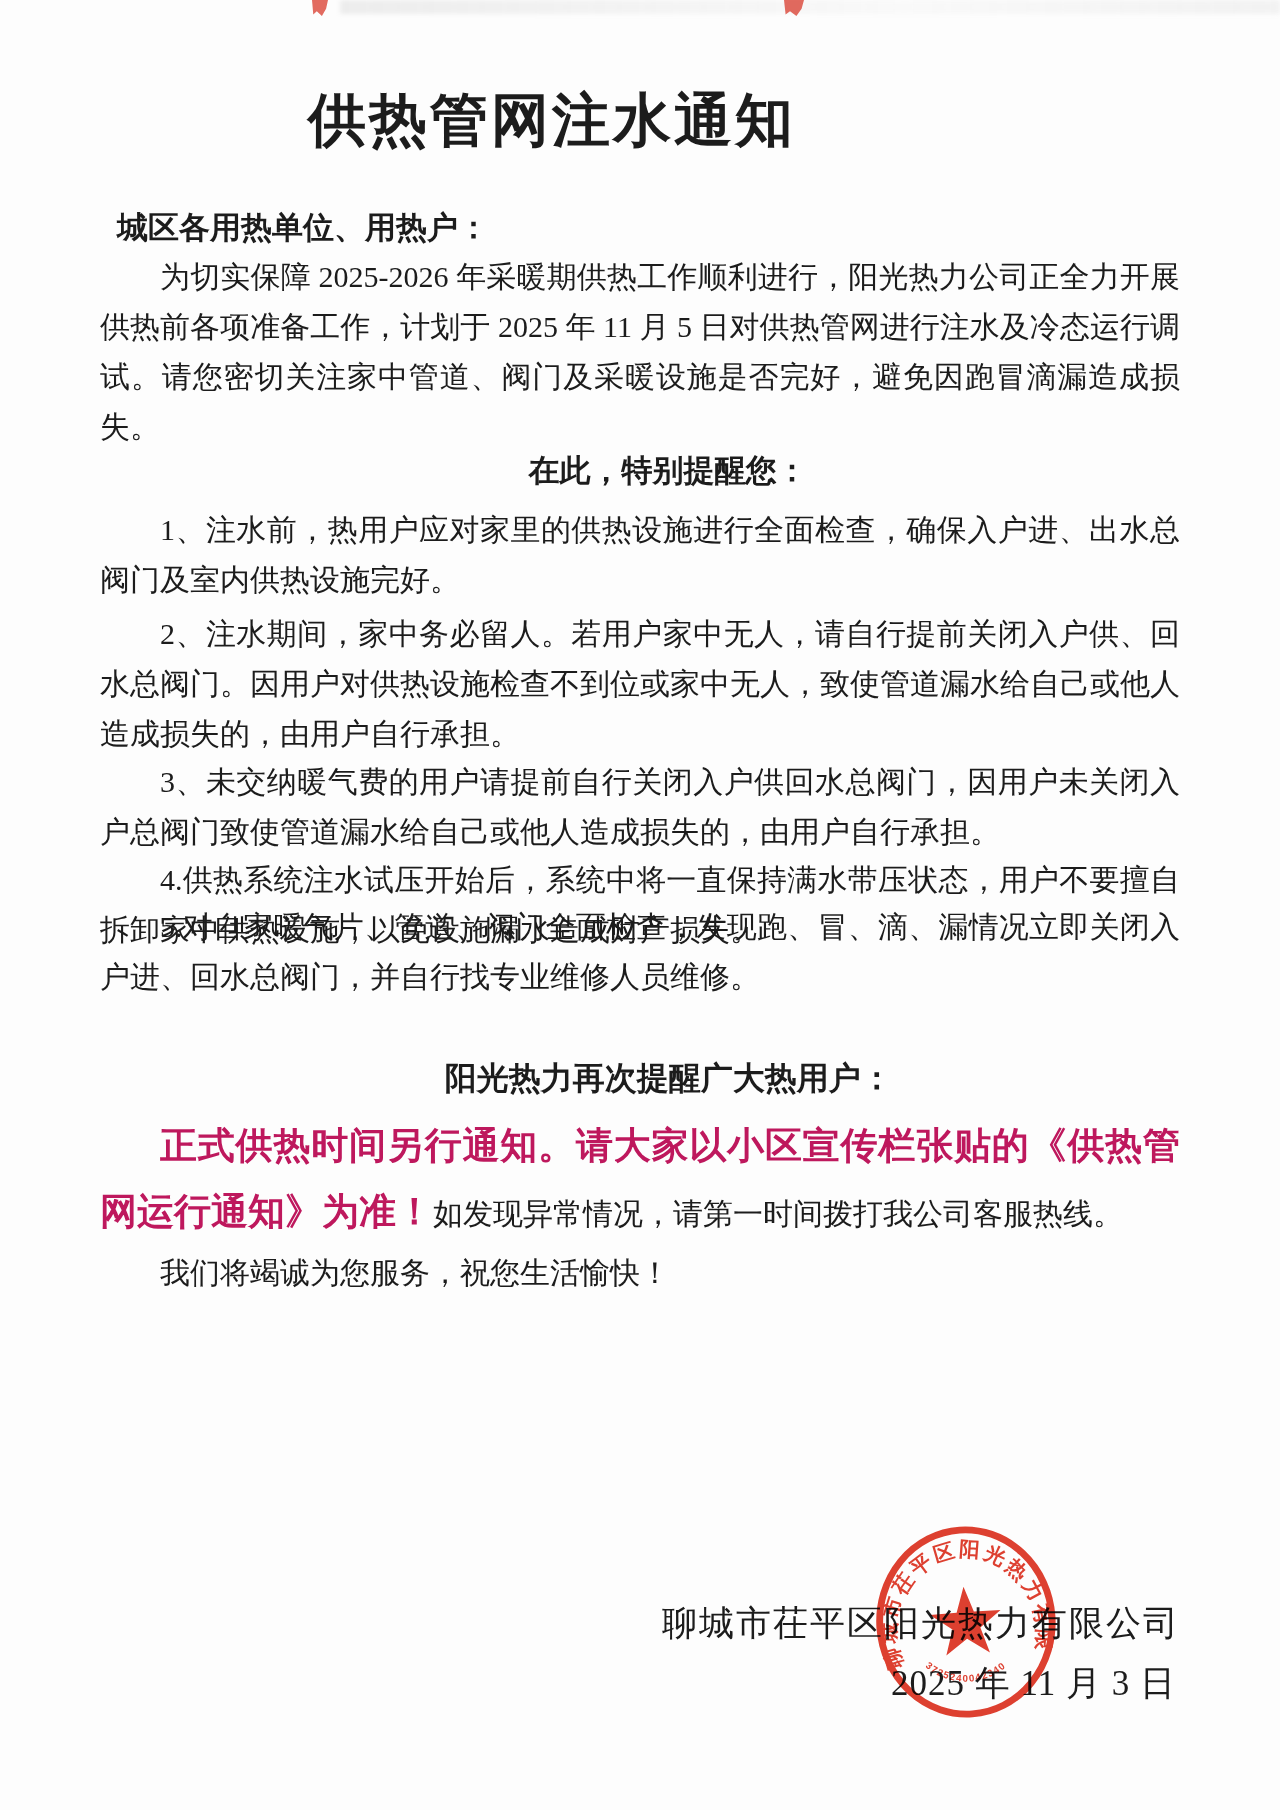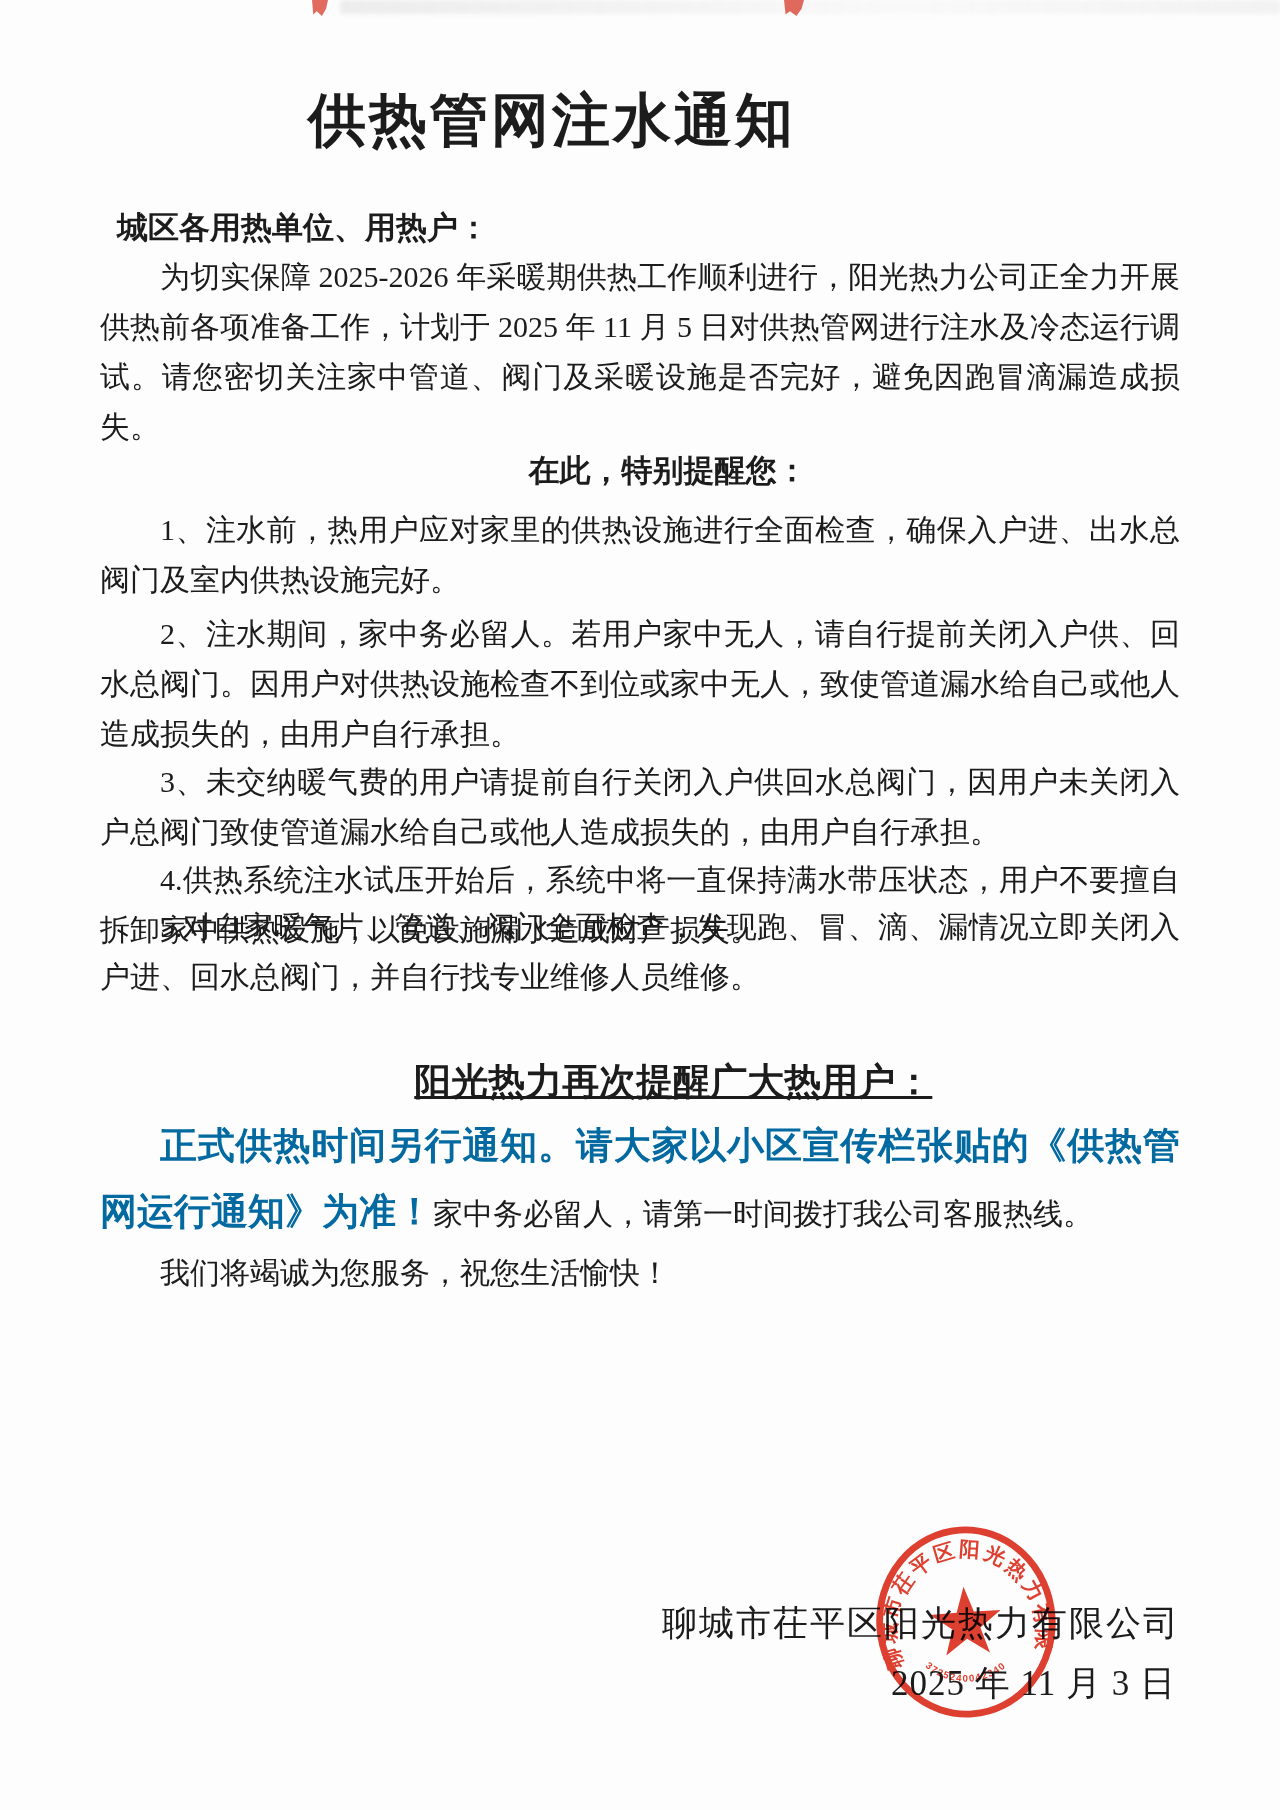--- a/index.html
+++ b/index.html
@@ -45,24 +45,24 @@
     position:absolute;left:100px;width:1080px;margin:0;
     font-family:"Liberation Sans", sans-serif;
     font-size:31px;font-weight:700;text-indent:1.8em;text-align:center;
   }
   .subhead.first{top:450px;}
   .item1{top:505px;}
   .item2{top:609px;}
   .item3{top:757px;}
   .item4{top:855px;}
   .item5{top:902px;}
-  .subhead.second{top:1057px;font-size:37px;text-decoration:underline;}
+  .subhead.second{top:1057px;font-size:32px;}
   .redpara{top:1114px;line-height:64px;}
   .red-strong{
-    color:#0369a1;
+    color:#be185d;
     font-weight:700;
     font-size:37px;
     font-family:"Liberation Serif", serif;
   }
   .redpara .tail{font-size:30px;color:#1c1c1c;}
   .closing{top:1248px;}
   .hotline{top:1300px;font-family:"Liberation Sans", sans-serif;font-size:30px;}
   .company{
     position:absolute;left:100px;right:100px;top:1600px;margin:0;
     text-align:right;font-size:35px;letter-spacing:2px;
@@ -97,21 +97,21 @@
   <p class="subhead first">在此，特别提醒您：</p>
 
   <p class="para item1">1、注水前，热用户应对家里的供热设施进行全面检查，确保入户进、出水总阀门及室内供热设施完好。</p>
   <p class="para item2">2、注水期间，家中务必留人。若用户家中无人，请自行提前关闭入户供、回水总阀门。因用户对供热设施检查不到位或家中无人，致使管道漏水给自己或他人造成损失的，由用户自行承担。</p>
   <p class="para item3">3、未交纳暖气费的用户请提前自行关闭入户供回水总阀门，因用户未关闭入户总阀门致使管道漏水给自己或他人造成损失的，由用户自行承担。</p>
   <p class="para item4">4.供热系统注水试压开始后，系统中将一直保持满水带压状态，用户不要擅自拆卸家中供热设施，以免设施漏水造成财产损失。</p>
   <p class="para item5">5.对自家暖气片、管道、阀门全面检查，发现跑、冒、滴、漏情况立即关闭入户进、回水总阀门，并自行找专业维修人员维修。</p>
 
   <p class="subhead second">阳光热力再次提醒广大热用户：</p>
 
-  <p class="para redpara"><span class="red-strong">正式供热时间另行通知。请大家以小区宣传栏张贴的《供热管网运行通知》为准！</span><span class="tail">家中务必留人，请第一时间拨打我公司客服热线。</span></p>
+  <p class="para redpara"><span class="red-strong">正式供热时间另行通知。请大家以小区宣传栏张贴的《供热管网运行通知》为准！</span><span class="tail">如发现异常情况，请第一时间拨打我公司客服热线。</span></p>
 
   <p class="para closing">我们将竭诚为您服务，祝您生活愉快！</p>
 
 
   <p class="company">聊城市茌平区阳光热力有限公司</p>
   <p class="datecol">2025 年 11 月 3 日</p>
 
   <svg class="seal" viewBox="0 0 200 210" aria-hidden="true">
     <ellipse cx="100" cy="104" rx="88" ry="94" fill="none" stroke="#dd2f1e" stroke-width="7"></ellipse>
     <path id="sealArc" d="M 34,146 A 72,78 0 1 1 166,146" fill="none"></path>

